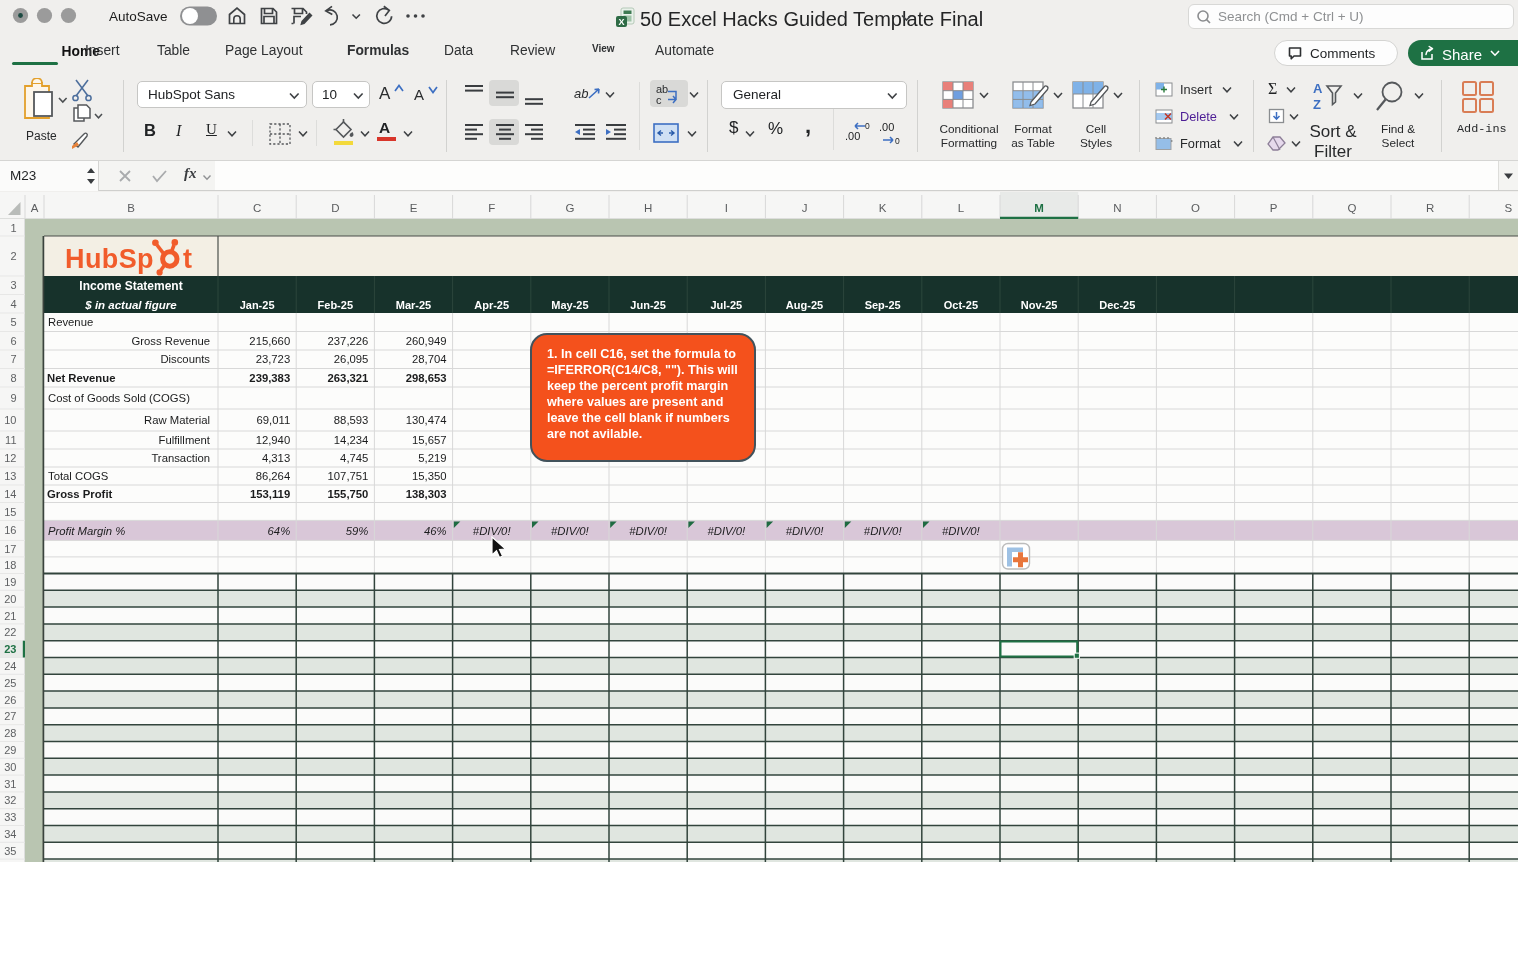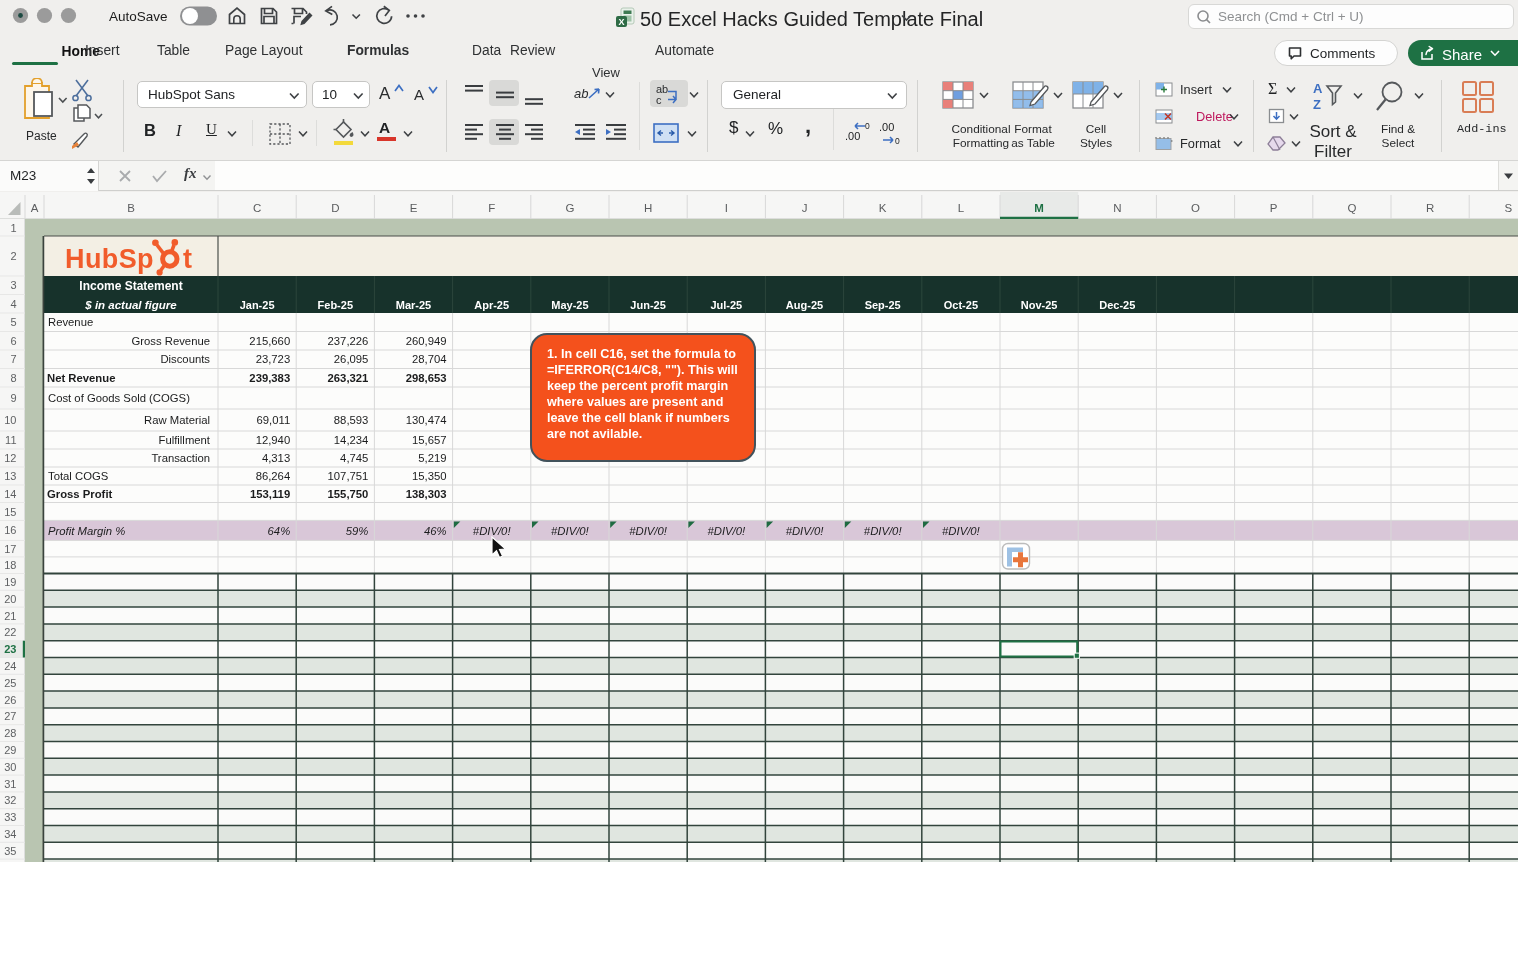--- a/index.html
+++ b/index.html
@@ -46,23 +46,23 @@
 <svg class="ab" style="left:1196;top:9" width="16" height="16">
       <circle cx="7" cy="7" r="5" fill="none" stroke="#8b8d8f" stroke-width="1.6"></circle>
       <line x1="10.6" y1="10.6" x2="14" y2="14" stroke="#8b8d8f" stroke-width="1.6"></line>
     </svg>
 <div class="tx" style="left:1218px;top:9px;font-size:13.5px;color:#8e9092;">Search (Cmd + Ctrl + U)</div>
 <div class="tx" style="left:13.5px;top:44px;font-size:13.8px;color:#111;font-weight:bold;margin-left:48px;">Home</div>
 <div class="tx" style="left:85px;top:43px;font-size:13.8px;color:#2f3133;font-weight:normal;">Insert</div>
 <div class="tx" style="left:157px;top:43px;font-size:13.8px;color:#2f3133;font-weight:normal;">Table</div>
 <div class="tx" style="left:225px;top:43px;font-size:13.8px;color:#2f3133;font-weight:normal;">Page Layout</div>
 <div class="tx" style="left:347px;top:43px;font-size:13.8px;color:#2f3133;font-weight:bold;">Formulas</div>
-<div class="tx" style="left:472px;top:43px;font-size:13.8px;color:#2f3133;font-weight:normal;">Data</div>
+<div class="tx" style="left:444px;top:43px;font-size:13.8px;color:#2f3133;font-weight:normal;">Data</div>
 <div class="tx" style="left:510px;top:43px;font-size:13.8px;color:#2f3133;font-weight:normal;">Review</div>
-<div class="tx" style="left:592px;top:43px;font-size:13px;color:#2f3133;font-weight:normal;margin-top:22px;">View</div>
+<div class="tx" style="left:592px;top:43px;font-size:10px;color:#2f3133;font-weight:bold;">View</div>
 <div class="tx" style="left:655px;top:43px;font-size:13.8px;color:#2f3133;font-weight:normal;">Automate</div>
 <div class="ab" style="left:12px;top:62px;width:46px;height:3.2px;background:#1e7144;border-radius:2px;"></div>
 <div class="ab" style="left:1274px;top:40px;width:124px;height:26px;background:#fdfdfd;border:1px solid #d4d4d2;border-radius:13px;box-sizing:border-box;"></div>
 <svg class="ab" style="left:1287;top:45" width="18" height="17">
       <path d="M 2.5 3 h 11 v 8 h -6.5 l -2.8 2.8 v -2.8 h -1.7 Z" fill="none" stroke="#2d2f31" stroke-width="1.6" stroke-linejoin="round"></path>
     </svg>
 <div class="tx" style="left:1310px;top:46px;font-size:13.5px;color:#1f2123;font-weight:500;">Comments</div>
 <div class="ab" style="left:1408px;top:40px;width:110px;height:26px;background:#1e7144;border-radius:13px 0 0 13px;"></div>
 <svg class="ab" style="left:1419;top:44" width="19" height="18">
       <g fill="none" stroke="#fff" stroke-width="1.5">
@@ -268,21 +268,21 @@
 <rect x="2" y="2" width="10" height="8.7" fill="#e8807a"></rect>
       <rect x="22" y="2" width="10" height="8.7" fill="#e8807a"></rect>
 <rect x="12" y="10.7" width="10" height="8.7" fill="#6f9fe0"></rect>
 <rect x="2" y="19.4" width="10" height="8.6" fill="#e8807a"></rect>
 <line x1="12" y1="2" x2="12" y2="28" stroke="#8a8d90" stroke-width="1"></line>
       <line x1="22" y1="2" x2="22" y2="28" stroke="#8a8d90" stroke-width="1"></line>
 <line x1="2" y1="10.7" x2="32" y2="10.7" stroke="#8a8d90" stroke-width="1"></line>
       <line x1="2" y1="19.4" x2="32" y2="19.4" stroke="#8a8d90" stroke-width="1"></line>
 <path d="M 39 13 l 4 4.3 l 4 -4.3" stroke="#3e4144" stroke-width="1.5" fill="none"></path>
 </svg>
-<div class="tx" style="left:934px;top:122px;font-size:11.8px;color:#27292b;text-align:center;width:70px;margin-left:12px;">Conditional<br>Formatting</div>
+<div class="tx" style="left:934px;top:122px;font-size:11.8px;color:#27292b;text-align:center;width:70px;">Conditional<br>Formatting</div>
 <svg class="ab" style="left:1011;top:80" width="56" height="32">
 <rect x="2" y="2" width="30" height="26" fill="#fff" stroke="#8a8d90" stroke-width="1.3"></rect>
 <rect x="2" y="11" width="30" height="17" fill="#7fb2e8" opacity="0.85"></rect>
 <line x1="12" y1="2" x2="12" y2="28" stroke="#8a8d90" stroke-width="1"></line>
       <line x1="22" y1="2" x2="22" y2="28" stroke="#8a8d90" stroke-width="1"></line>
 <line x1="2" y1="10.7" x2="32" y2="10.7" stroke="#8a8d90" stroke-width="1"></line>
       <line x1="2" y1="19.4" x2="32" y2="19.4" stroke="#8a8d90" stroke-width="1"></line>
 <path d="M 20 22 L 33 7 c 2 -2.5 5 0 3.5 2.5 L 24 24 l -5 1.5 Z" fill="#fff" stroke="#55585b" stroke-width="1.3"></path>
 <path d="M 43 13 l 4 4.3 l 4 -4.3" stroke="#3e4144" stroke-width="1.5" fill="none"></path>
 </svg>
@@ -304,21 +304,21 @@
     </svg>
 <div class="tx" style="left:1180px;top:82px;font-size:12.8px;color:#27292b;">Insert</div>
 <svg class="ab" style="left:1221;top:86" width="13" height="9">
       <path d="M 2 1.5 l 4 4.3 l 4 -4.3" stroke="#3e4144" stroke-width="1.5" fill="none"></path>
     </svg>
 <svg class="ab" style="left:1155;top:109" width="19" height="16">
       <rect x="1" y="1" width="16" height="13" fill="#fff" stroke="#8a8d90"></rect>
       <rect x="1" y="4" width="16" height="7" fill="#7fb2e8" opacity="0.7"></rect>
       <path d="M 10 4.5 l 6 6 m 0 -6 l -6 6" stroke="#c0392b" stroke-width="1.6"></path>
     </svg>
-<div class="tx" style="left:1180px;top:109px;font-size:12.8px;color:#be185d;margin-left:16px;">Delete</div>
+<div class="tx" style="left:1180px;top:109px;font-size:12.8px;color:#4c1d95;">Delete</div>
 <svg class="ab" style="left:1228;top:113" width="13" height="9">
       <path d="M 2 1.5 l 4 4.3 l 4 -4.3" stroke="#3e4144" stroke-width="1.5" fill="none"></path>
     </svg>
 <svg class="ab" style="left:1155;top:136" width="19" height="16">
       <rect x="1" y="2.5" width="15" height="11" fill="#7fb2e8" opacity="0.8" stroke="#8a8d90"></rect>
       <path d="M 1 2.5 v -1.5 m 4 1.5 v -1.5 m 4 1.5 v -1.5 m 4 1.5 v -1.5 M 16 5 h 1.5" stroke="#55585b"></path>
     </svg>
 <div class="tx" style="left:1180px;top:136px;font-size:12.8px;color:#27292b;">Format</div>
 <svg class="ab" style="left:1232;top:140" width="13" height="9">
       <path d="M 2 1.5 l 4 4.3 l 4 -4.3" stroke="#3e4144" stroke-width="1.5" fill="none"></path>

